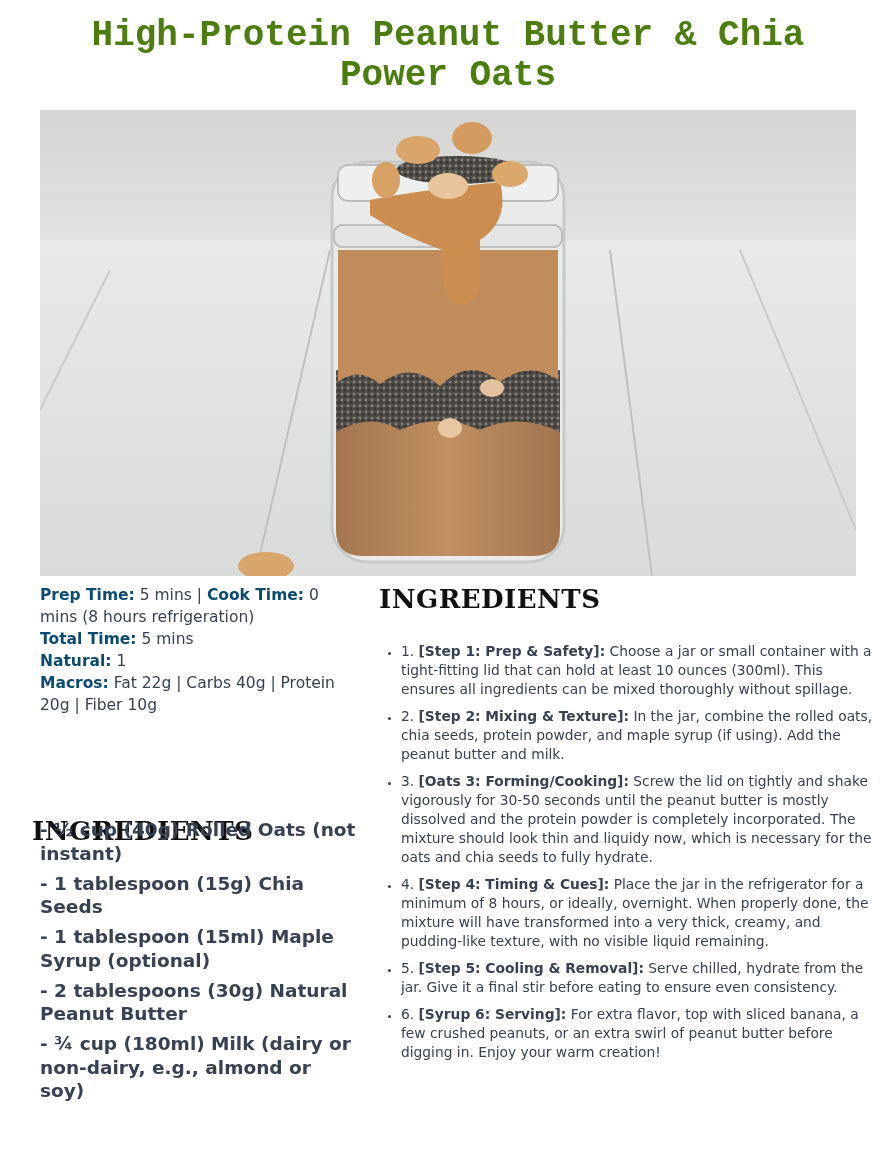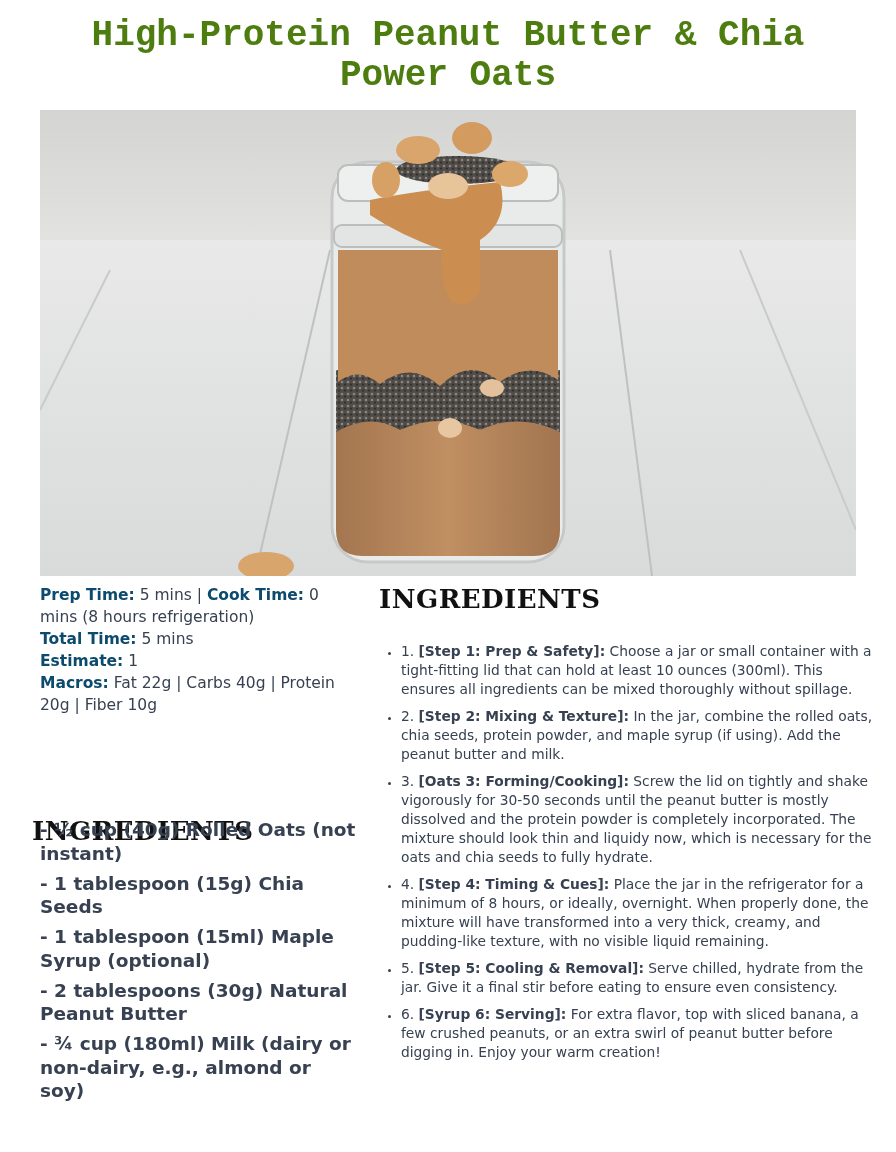--- a/index.html
+++ b/index.html
@@ -98,21 +98,21 @@
     <span>5 mins</span>
     <span>|</span>
     <b>Cook Time:</b>
     <span>0 mins (8 hours refrigeration)</span>
   </p>
   <p>
     <b>Total Time:</b>
     <span>5 mins</span>
   </p>
   <p>
-    <b>Estimate:</b>
+    <b>Natural:</b>
     <span>1</span>
   </p>
   <p>
     <b>Macros:</b>
     <span>Fat 22g | Carbs 40g | Protein 20g | Fiber 10g</span>
   </p>
 </div>
 
 <h2 class="h2 ing-title">INGREDIENTS</h2>
 <ul class="ingredients">

